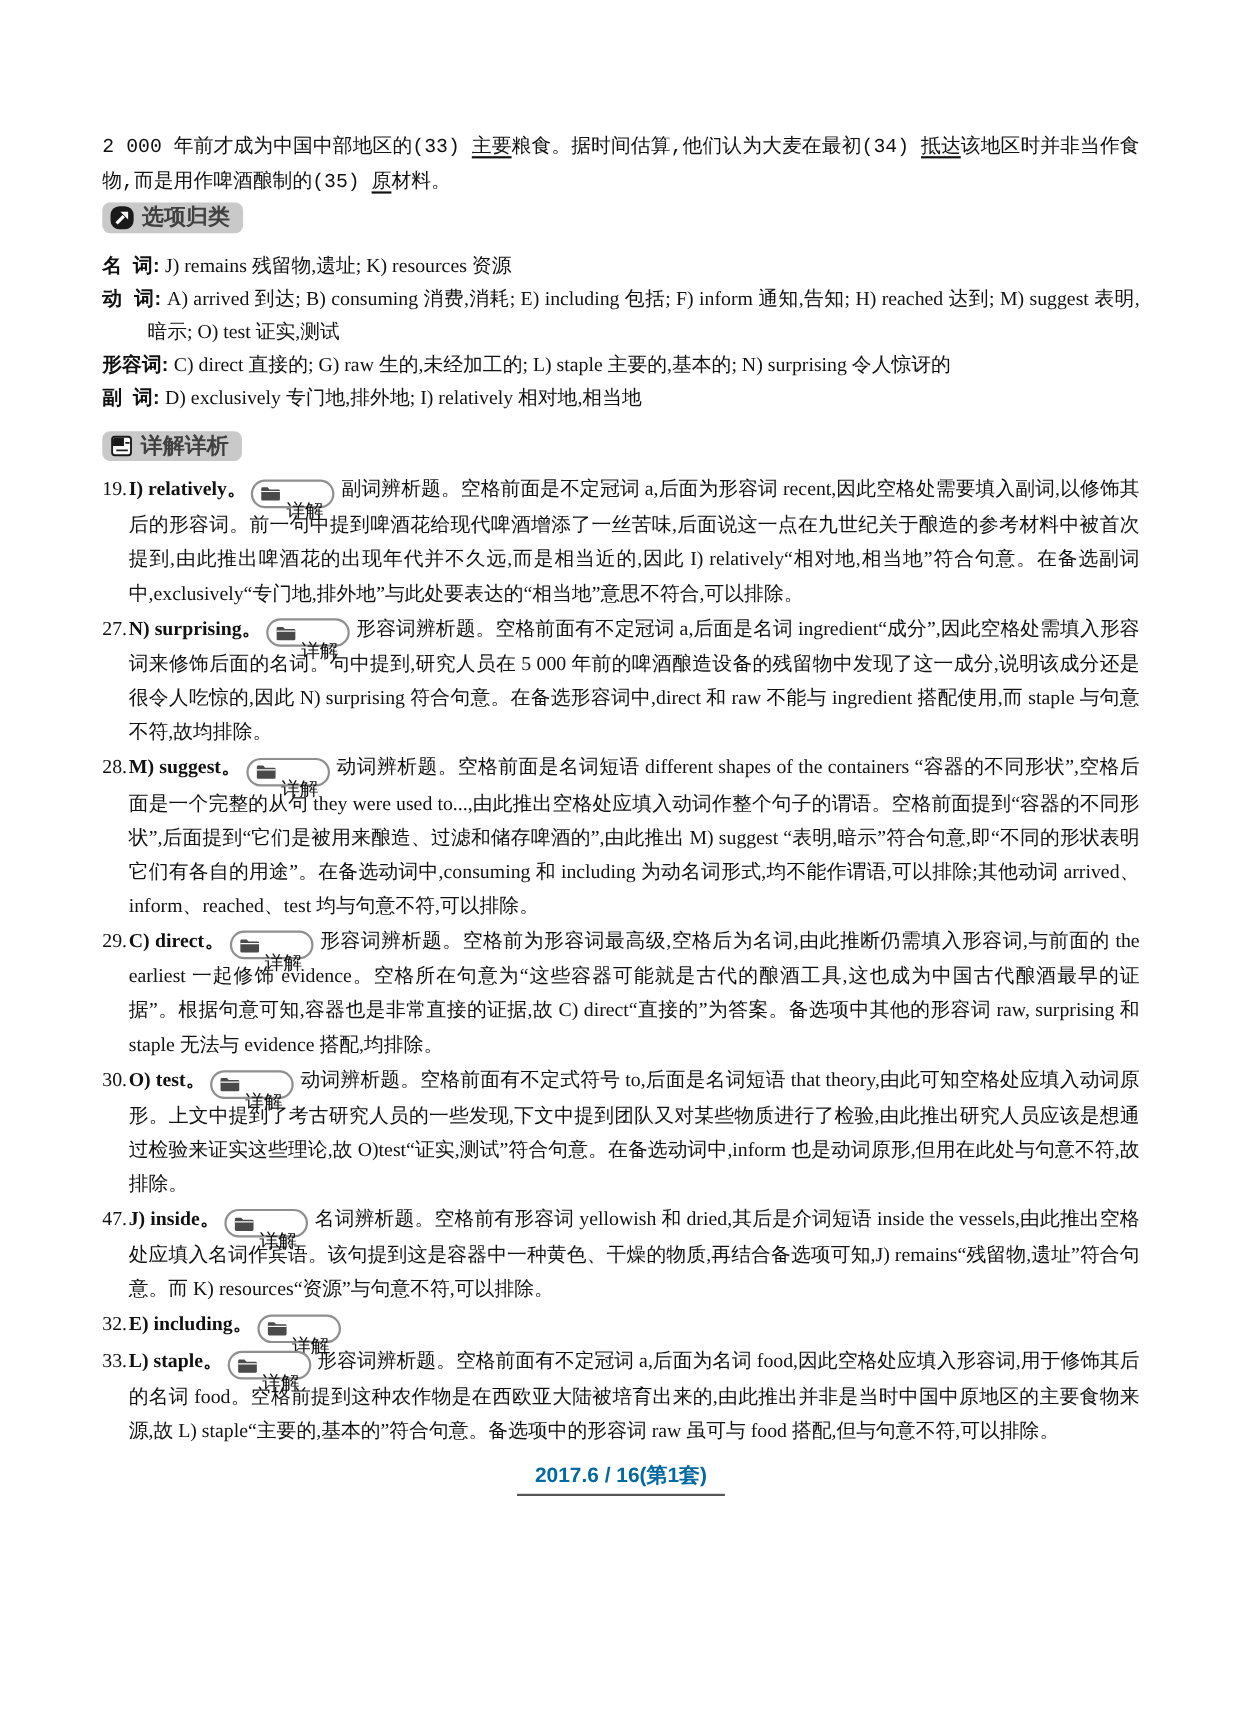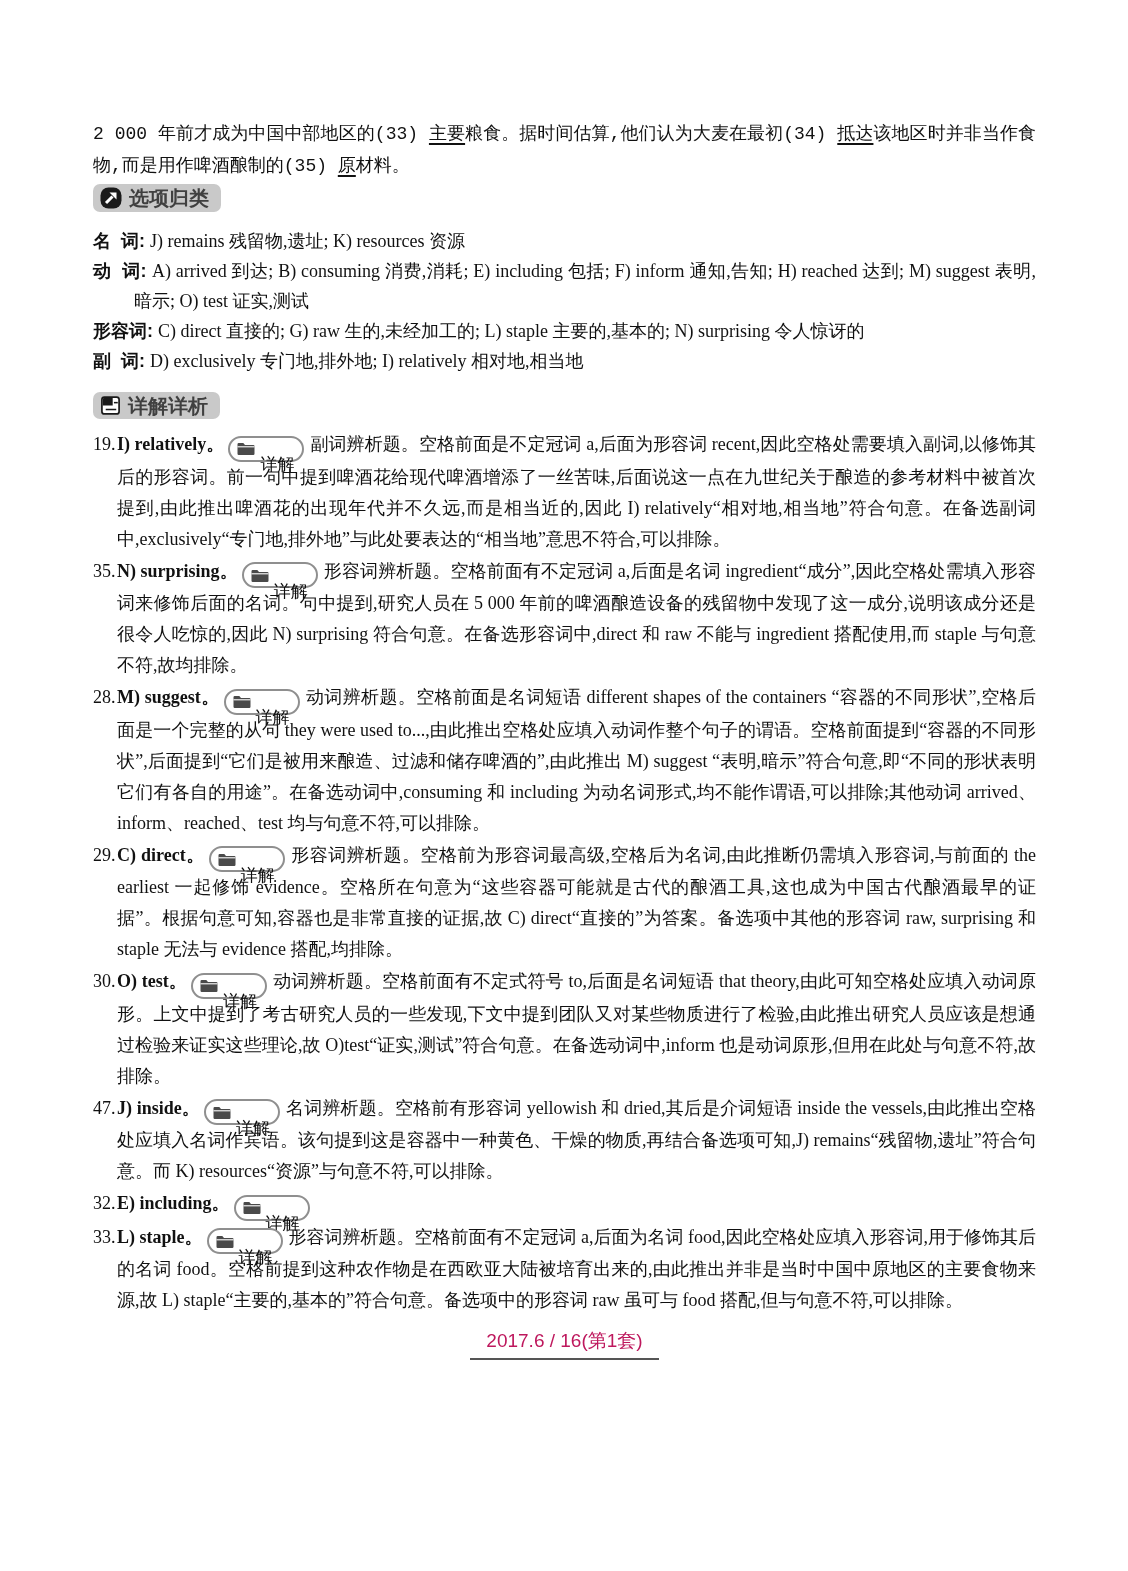--- a/index.html
+++ b/index.html
@@ -67,21 +67,21 @@
   .pill svg{display:block;}
   .pill-label{
     font-family:"Liberation Sans","DejaVu Sans",sans-serif;
     font-weight:normal;font-size:17px;line-height:1;color:#0d0d0d;margin-top:32px;
   }
   
   .footer{text-align:center;margin-top:12px;}
   .footer span{
     display:inline-block;
     font-family:"Liberation Sans","DejaVu Sans",sans-serif;
-    font-weight:normal;font-size:19px;color:#be185d;
+    font-weight:bold;font-size:19px;color:#0369a1;
     padding:0 16px 4px;
     border-bottom:2px solid #555;
   }
 </style>
 </head>
 <body>
 
 <div class="page">
 
   <p class="intro" id="intro"><span>2 000 年前才成为中国中部地区的(33) </span><span class="u">主要</span><span>粮食。据时间估算,他们认为大麦在最初(34) </span><span class="u">抵达</span><span>该地区时并非当作食物,而是用作啤酒酿制的(35) </span><span class="u">原</span><span>材料。</span></p>
@@ -121,21 +121,21 @@
 
   <div id="items">
   <div class="exp-item"><span class="num">19.</span><span class="answer">I) relatively。</span><span class="pill">
           <svg width="20" height="15" viewBox="0 0 20 15">
             <path d="M1.5 12.8 V3.2 a1.2 1.2 0 0 1 1.2-1.2 h4.6 l1.7 1.9 h8.3 a1.2 1.2 0 0 1 1.2 1.2 v7.7 a1.2 1.2 0 0 1 -1.2 1.2 H2.7 a1.2 1.2 0 0 1 -1.2-1.2 Z" fill="#4a4a4a"></path>
             <path d="M1.5 5.8 H18.5" stroke="#ffffff" stroke-width="1.1"></path>
           </svg>
           <span class="pill-label">详解</span>
         </span><span class="exp-text">副词辨析题。空格前面是不定冠词 a,后面为形容词 recent,因此空格处需要填入副词,以修饰其后的形容词。前一句中提到啤酒花给现代啤酒增添了一丝苦味,后面说这一点在九世纪关于酿造的参考材料中被首次提到,由此推出啤酒花的出现年代并不久远,而是相当近的,因此 I) relatively“相对地,相当地”符合句意。在备选副词中,exclusively“专门地,排外地”与此处要表达的“相当地”意思不符合,可以排除。</span></div>
 
-  <div class="exp-item"><span class="num">35.</span><span class="answer">N) surprising。</span><span class="pill">
+  <div class="exp-item"><span class="num">27.</span><span class="answer">N) surprising。</span><span class="pill">
           <svg width="20" height="15" viewBox="0 0 20 15">
             <path d="M1.5 12.8 V3.2 a1.2 1.2 0 0 1 1.2-1.2 h4.6 l1.7 1.9 h8.3 a1.2 1.2 0 0 1 1.2 1.2 v7.7 a1.2 1.2 0 0 1 -1.2 1.2 H2.7 a1.2 1.2 0 0 1 -1.2-1.2 Z" fill="#4a4a4a"></path>
             <path d="M1.5 5.8 H18.5" stroke="#ffffff" stroke-width="1.1"></path>
           </svg>
           <span class="pill-label">详解</span>
         </span><span class="exp-text">形容词辨析题。空格前面有不定冠词 a,后面是名词 ingredient“成分”,因此空格处需填入形容词来修饰后面的名词。句中提到,研究人员在 5 000 年前的啤酒酿造设备的残留物中发现了这一成分,说明该成分还是很令人吃惊的,因此 N) surprising 符合句意。在备选形容词中,direct 和 raw 不能与 ingredient 搭配使用,而 staple 与句意不符,故均排除。</span></div>
 
   <div class="exp-item"><span class="num">28.</span><span class="answer">M) suggest。</span><span class="pill">
           <svg width="20" height="15" viewBox="0 0 20 15">
             <path d="M1.5 12.8 V3.2 a1.2 1.2 0 0 1 1.2-1.2 h4.6 l1.7 1.9 h8.3 a1.2 1.2 0 0 1 1.2 1.2 v7.7 a1.2 1.2 0 0 1 -1.2 1.2 H2.7 a1.2 1.2 0 0 1 -1.2-1.2 Z" fill="#4a4a4a"></path>

